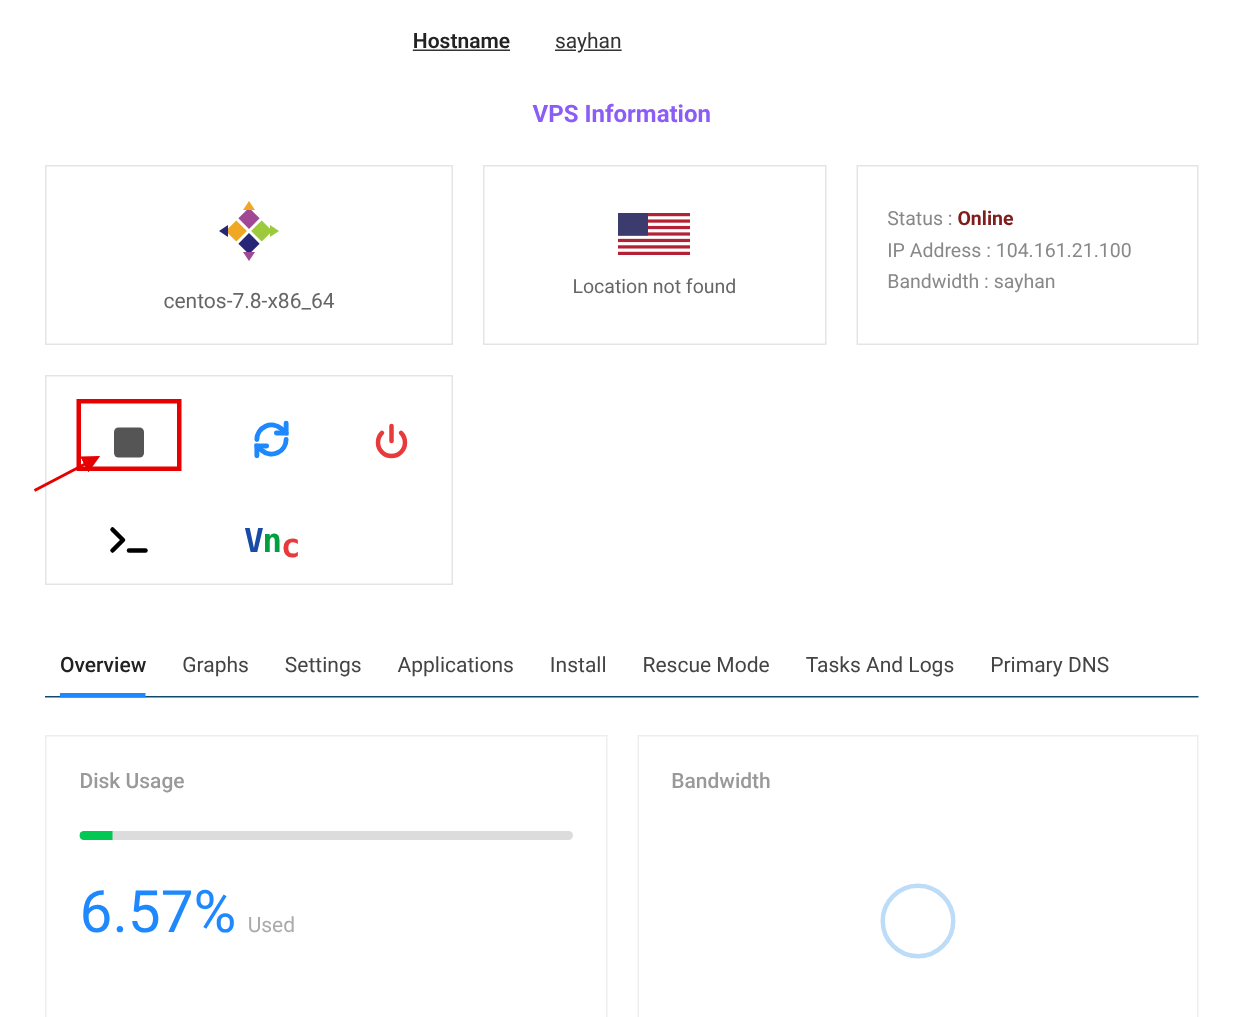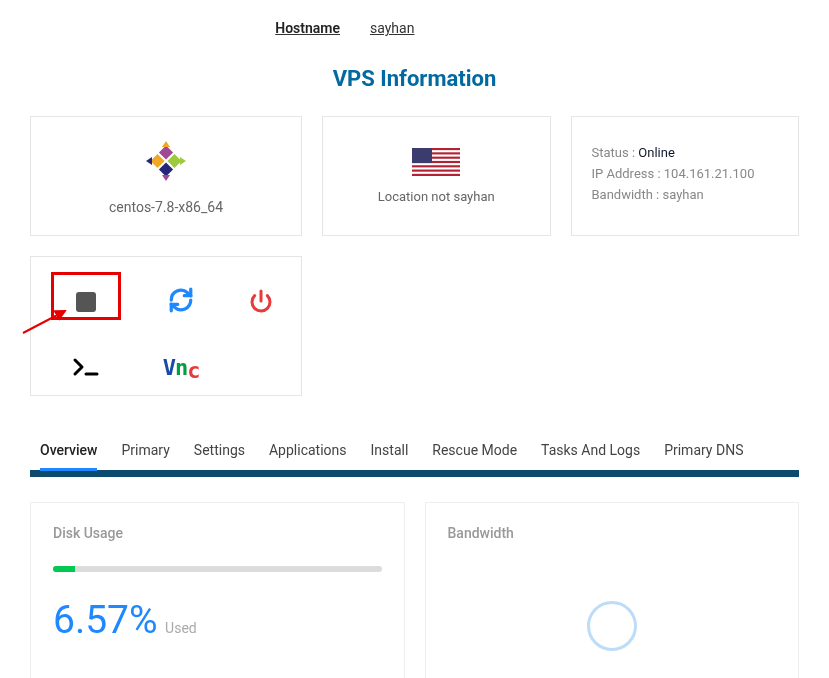--- a/index.html
+++ b/index.html
@@ -2,36 +2,36 @@
 <html><head>
   <meta charset="utf-8">
   <style>
     * { box-sizing: border-box; margin: 0; padding: 0; }
     body { font-family: -apple-system, BlinkMacSystemFont, "Segoe UI", Roboto, sans-serif; background: #fff; color: #333; font-size: 14px; }
     .page { width: 829px; padding: 20px 30px 0 30px; }
     .header-info { margin: 0 0 30px 200px; text-decoration: underline; }
     .header-row { display: flex; margin-bottom: 4px; }
     .header-label { width: 110px; font-weight: 600; color: #222; text-align: right; margin-right: 30px; }
     .header-value { color: #333; }
-    .section-title { text-align: center; font-size: 22px; font-weight: 700; color: #0369a1; margin-bottom: 25px; }
+    .section-title { text-align: center; font-size: 16px; font-weight: 700; color: #8b5cf6; margin-bottom: 25px; }
     .cards-grid { display: grid; grid-template-columns: 1fr 1fr 1fr; gap: 20px; margin-bottom: 10px; }
     .card { border: 1px solid #e5e5e5; padding: 20px; display: flex; flex-direction: column; align-items: center; justify-content: center; min-height: 120px; position: relative; }
     .os-label { color: #666; font-size: 14px; margin-top: 12px; }
     .flag { width: 48px; height: 28px; margin-bottom: 10px; }
     .location-label { color: #666; font-size: 13px; }
     .status-card { align-items: flex-start; justify-content: center; }
     .status-line { font-size: 13px; color: #888; margin-bottom: 6px; }
     .status-label { color: #888; }
-    .status-online { color: #0f172a; font-weight: 400; }
+    .status-online { color: #7f1d1d; font-weight: 700; }
     .actions-card { padding: 15px 20px; }
     .actions-grid { display: grid; grid-template-columns: repeat(3, 1fr); gap: 20px 40px; width: 100%; align-items: center; justify-items: center; }
     .action-btn { width: 40px; height: 40px; display: flex; align-items: flex-end; justify-content: center; cursor: pointer; }
     .red-box { border: 3px solid #e60000; padding: 6px; width: 70px; height: 48px; display: flex; align-items: center; justify-content: center; }
     .arrow-annotation { position: absolute; left: -10px; top: 50px; pointer-events: none; }
-    .tabs { display: flex; gap: 24px; border-bottom: 7px solid #0c4a6e; margin: 40px 0 25px 0; padding-left: 10px; }
+    .tabs { display: flex; gap: 24px; border-bottom: 1px solid #0c4a6e; margin: 40px 0 25px 0; padding-left: 10px; }
     .tab { padding: 6px 0 10px 0; color: #444; font-size: 14px; cursor: pointer; border-bottom: 3px solid transparent; margin-bottom: -1px; }
     .tab.active { color: #222; font-weight: 500; border-bottom: 3px solid #1e88ff; }
     .usage-grid { display: grid; grid-template-columns: 1fr 1fr; gap: 20px; }
     .usage-card { border: 1px solid #eee; padding: 22px; min-height: 170px; }
     .usage-title { color: #999; font-size: 14px; font-weight: 500; margin-bottom: 25px; }
     .progress-bar { width: 100%; height: 6px; background: #dcdcdc; border-radius: 3px; overflow: hidden; margin-bottom: 25px; }
     .progress-fill { height: 100%; background: #00c853; }
     .usage-value { font-size: 39px; color: #1e88ff; font-weight: 400; }
     .usage-unit { color: #aaa; font-size: 14px; font-weight: 400; margin-left: 4px; }
     .spinner-wrap { display: flex; align-items: center; justify-content: center; height: 120px; }
@@ -79,21 +79,21 @@
           <rect width="48" height="28" fill="#b22234"></rect>
           <rect y="2.15" width="48" height="2.15" fill="#fff"></rect>
           <rect y="6.46" width="48" height="2.15" fill="#fff"></rect>
           <rect y="10.77" width="48" height="2.15" fill="#fff"></rect>
           <rect y="15.08" width="48" height="2.15" fill="#fff"></rect>
           <rect y="19.38" width="48" height="2.15" fill="#fff"></rect>
           <rect y="23.69" width="48" height="2.15" fill="#fff"></rect>
           <rect width="20" height="15.08" fill="#3c3b6e"></rect>
         </svg>
       </span>
-      <div class="location-label">Location not sayhan</div>
+      <div class="location-label">Location not found</div>
     </div>
 
     <div class="card status-card">
       <div class="status-line">
         <span class="status-label">Status :</span>
         <span class="status-online">Online</span>
       </div>
       <div class="status-line">
         <span class="status-label">IP Address :</span>
         <span>104.161.21.100</span>
@@ -152,21 +152,21 @@
         <div class="action-btn">
           <span class="vnc-text"><span class="vnc-v">V</span><span class="vnc-n">n</span><span class="vnc-c" style="display:inline-block;transform:translateY(3px)">c</span></span>
         </div>
         <div></div>
       </div>
     </div>
   </div>
 
   <div class="tabs">
     <div class="tab active">Overview</div>
-    <div class="tab">Primary</div>
+    <div class="tab">Graphs</div>
     <div class="tab">Settings</div>
     <div class="tab">Applications</div>
     <div class="tab">Install</div>
     <div class="tab">Rescue Mode</div>
     <div class="tab">Tasks And Logs</div>
     <div class="tab">Primary DNS</div>
   </div>
 
   <div class="usage-grid">
     <div class="usage-card">

